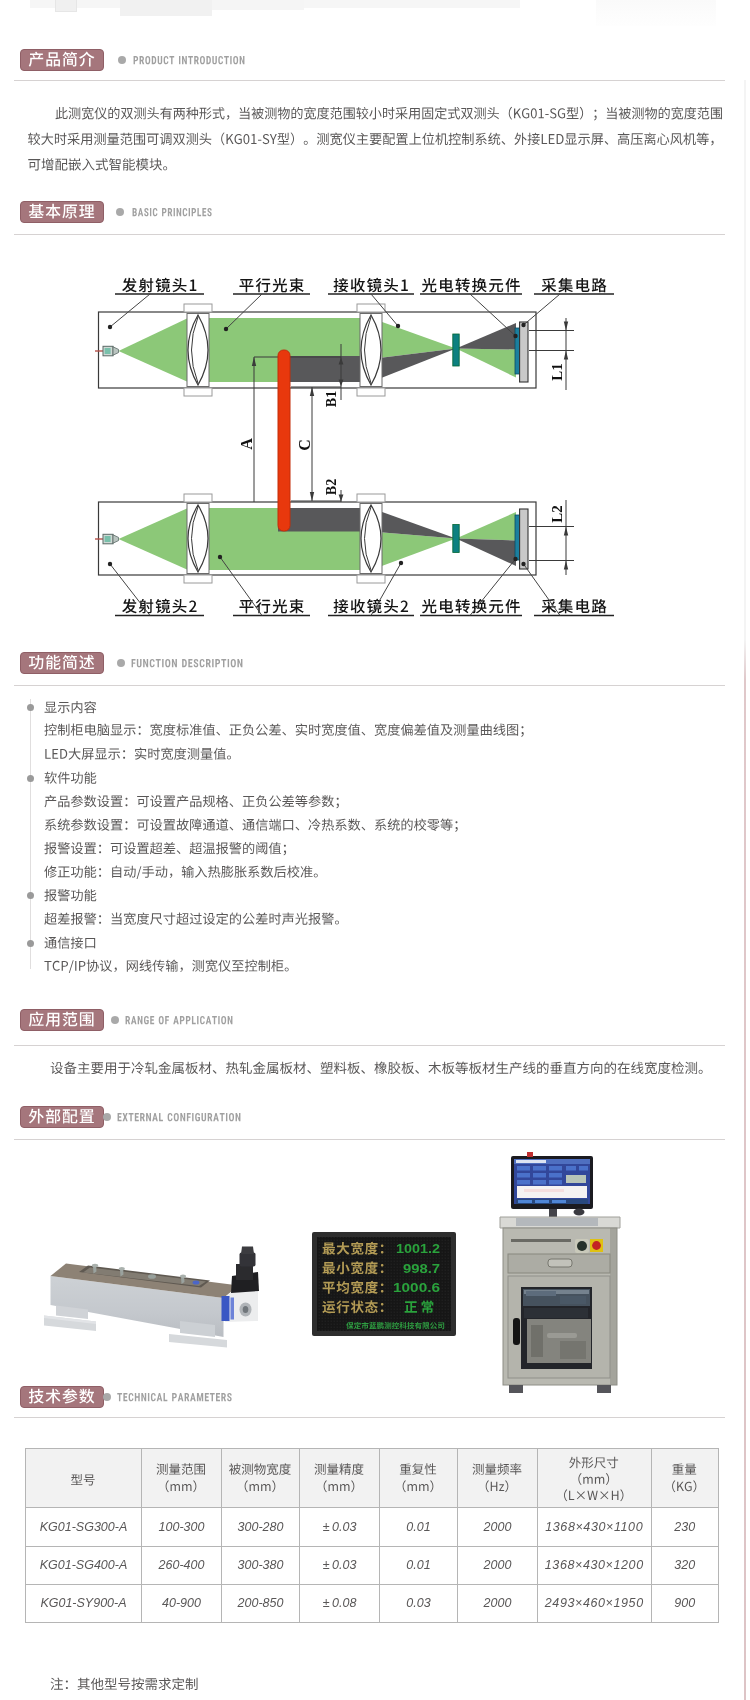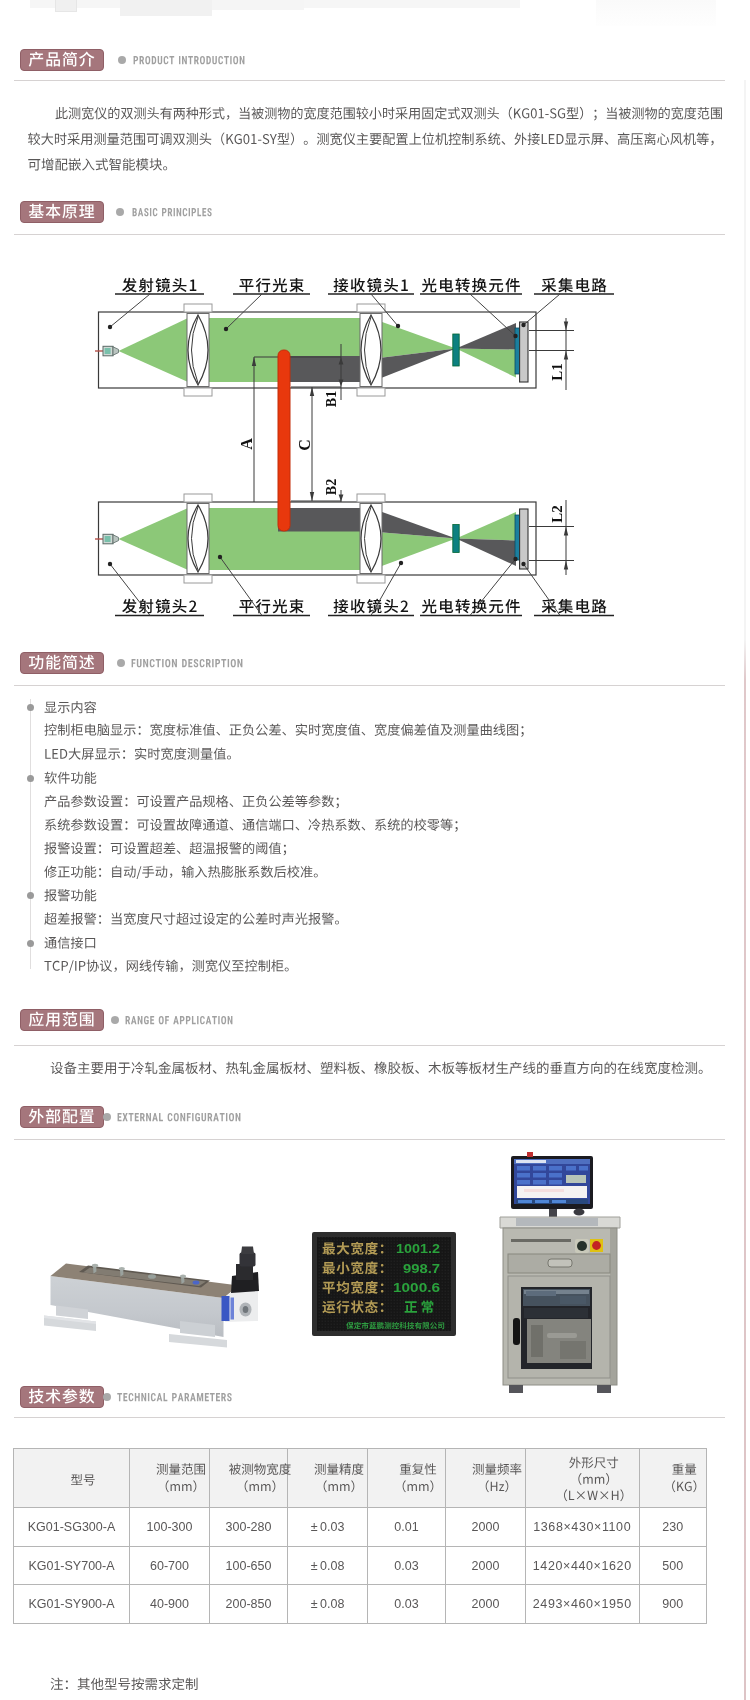--- a/index.html
+++ b/index.html
@@ -2,22 +2,22 @@
 <html><head><meta charset="utf-8"><title>p</title><style>
 html,body{margin:0;padding:0;background:#fff;}
 *{box-sizing:border-box;}
 #page{position:relative;width:750px;height:1700px;overflow:hidden;
   font-family:"Liberation Sans",sans-serif;background:#fff;}
 .abs{position:absolute;}
 .badge{position:absolute;left:19.5px;width:84px;height:21.5px;border-radius:4px;
   background:#a5767c;border:1px solid #8f5f66;}
 .hr{position:absolute;left:14px;width:711px;height:1px;background:#d6d2d2;}
 .dot{position:absolute;width:8px;height:8px;border-radius:50%;background:#a9a9a9;}
-table.tp{border-collapse:collapse;position:absolute;left:13px;top:1448px;
-  width:694px;table-layout:fixed;}
+table.tp{border-collapse:collapse;position:absolute;left:25px;top:1448px;
+  width:694px;table-layout:fixed;font-style:italic;}
 table.tp td,table.tp th{border:1px solid #b5b5b5;padding:0;
   font-size:12.5px;color:#595757;text-align:center;font-weight:normal;}
 table.tp thead th{background:#f2f2f2;height:58.5px;}
 table.tp td{height:37px;background:#fff;}
 tr.r1 td{height:39.5px}tr.r2 td{height:37.5px}tr.r3 td{height:38px}tr.r4 td{height:38.5px}
 table.tp td:nth-child(7){letter-spacing:0.6px;}
 </style></head><body>
 <div id="page">
     <div class="abs" style="left:30px;top:0;width:490px;height:8px;background:#f6f6f6"></div>
     <div class="abs" style="left:55px;top:0;width:22px;height:12px;border:1px solid #e6e6e6;border-top:none;background:#f0f0f0"></div>
@@ -75,29 +75,29 @@
         <tr class="r1">
           <td>KG01-SG300-A</td>
           <td>100-300</td>
           <td>300-280</td>
           <td>± 0.03</td>
           <td>0.01</td>
           <td>2000</td>
           <td>1368×430×1100</td>
           <td>230</td>
         </tr>
-        <tr class="r3">
-          <td>KG01-SY700-A</td>
-          <td>60-700</td>
-          <td>100-650</td>
-          <td>± 0.08</td>
-          <td>0.03</td>
+        <tr class="r2">
+          <td>KG01-SG400-A</td>
+          <td>260-400</td>
+          <td>300-380</td>
+          <td>± 0.03</td>
+          <td>0.01</td>
           <td>2000</td>
-          <td>1420×440×1620</td>
-          <td>500</td>
+          <td>1368×430×1200</td>
+          <td>320</td>
         </tr>
         <tr class="r4">
           <td>KG01-SY900-A</td>
           <td>40-900</td>
           <td>200-850</td>
           <td>± 0.08</td>
           <td>0.03</td>
           <td>2000</td>
           <td>2493×460×1950</td>
           <td>900</td>

